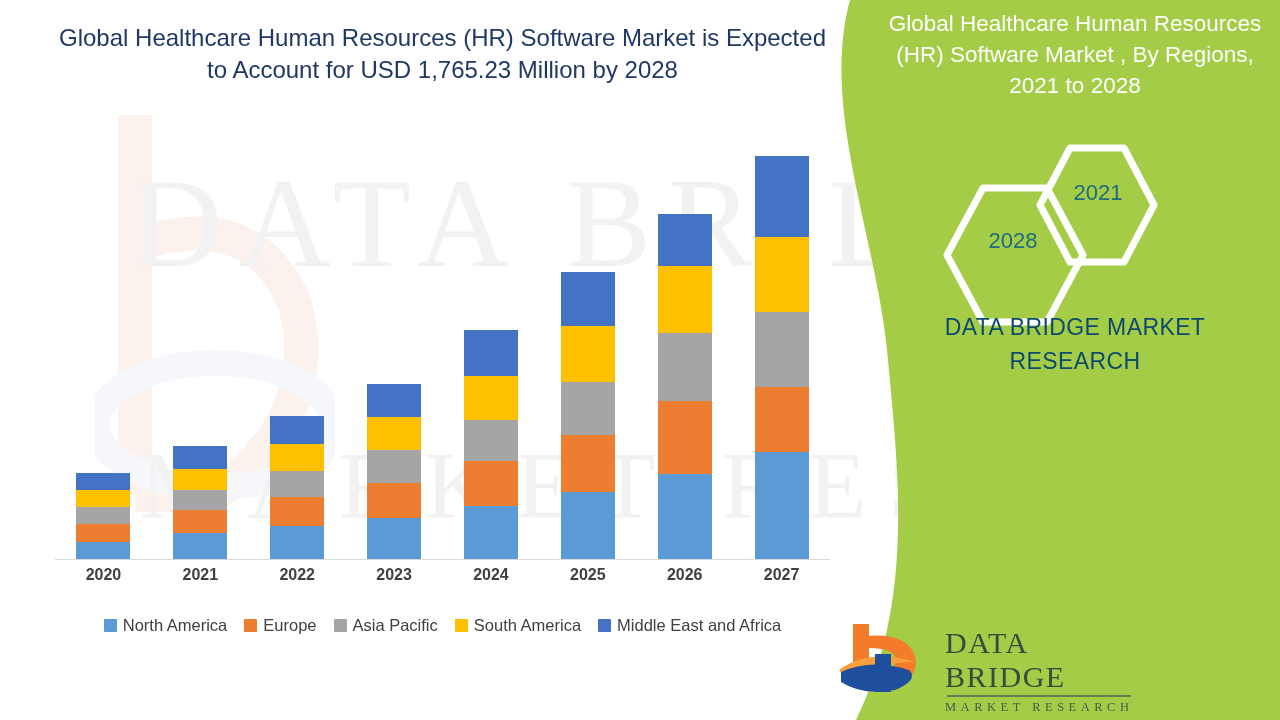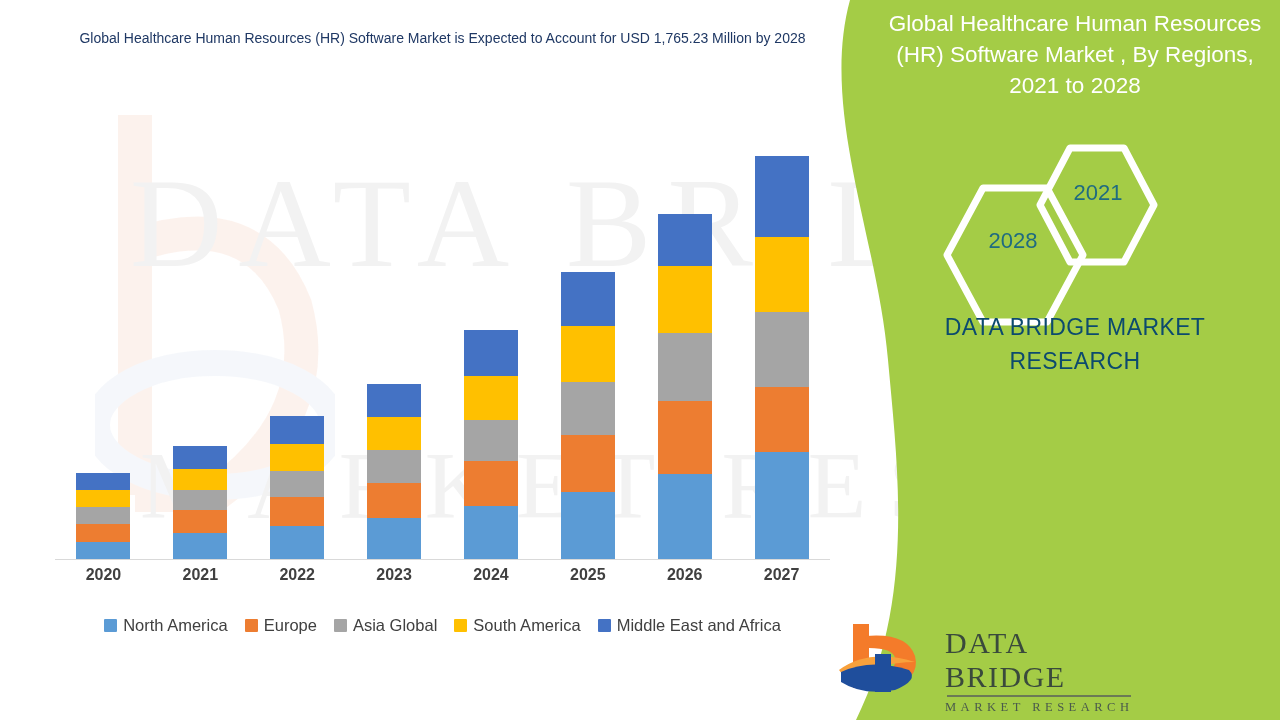--- a/index.html
+++ b/index.html
@@ -152,21 +152,21 @@
   }
 
   
   .chart-title {
     position: absolute;
     left: 55px;
     top: 22px;
     width: 775px;
     text-align: center;
     color: #1f3864;
-    font-size: 14px;
+    font-size: 24px;
     line-height: 32px;
     font-weight: 400;
   }
 
   .plot {
     position: absolute;
     left: 55px;
     top: 130px;
     width: 775px;
     height: 430px;
@@ -355,21 +355,21 @@
       <div class="legend-item">
         <span class="legend-swatch" style="background: rgb(91, 155, 213);"></span>
         <span class="legend-label">North America</span>
       </div>
       <div class="legend-item">
         <span class="legend-swatch" style="background: rgb(237, 125, 49);"></span>
         <span class="legend-label">Europe</span>
       </div>
       <div class="legend-item">
         <span class="legend-swatch" style="background: rgb(165, 165, 165);"></span>
-        <span class="legend-label">Asia Global</span>
+        <span class="legend-label">Asia Pacific</span>
       </div>
       <div class="legend-item">
         <span class="legend-swatch" style="background: rgb(255, 192, 0);"></span>
         <span class="legend-label">South America</span>
       </div>
       <div class="legend-item">
         <span class="legend-swatch" style="background: rgb(68, 114, 196);"></span>
         <span class="legend-label">Middle East and Africa</span>
       </div>
     </div>

